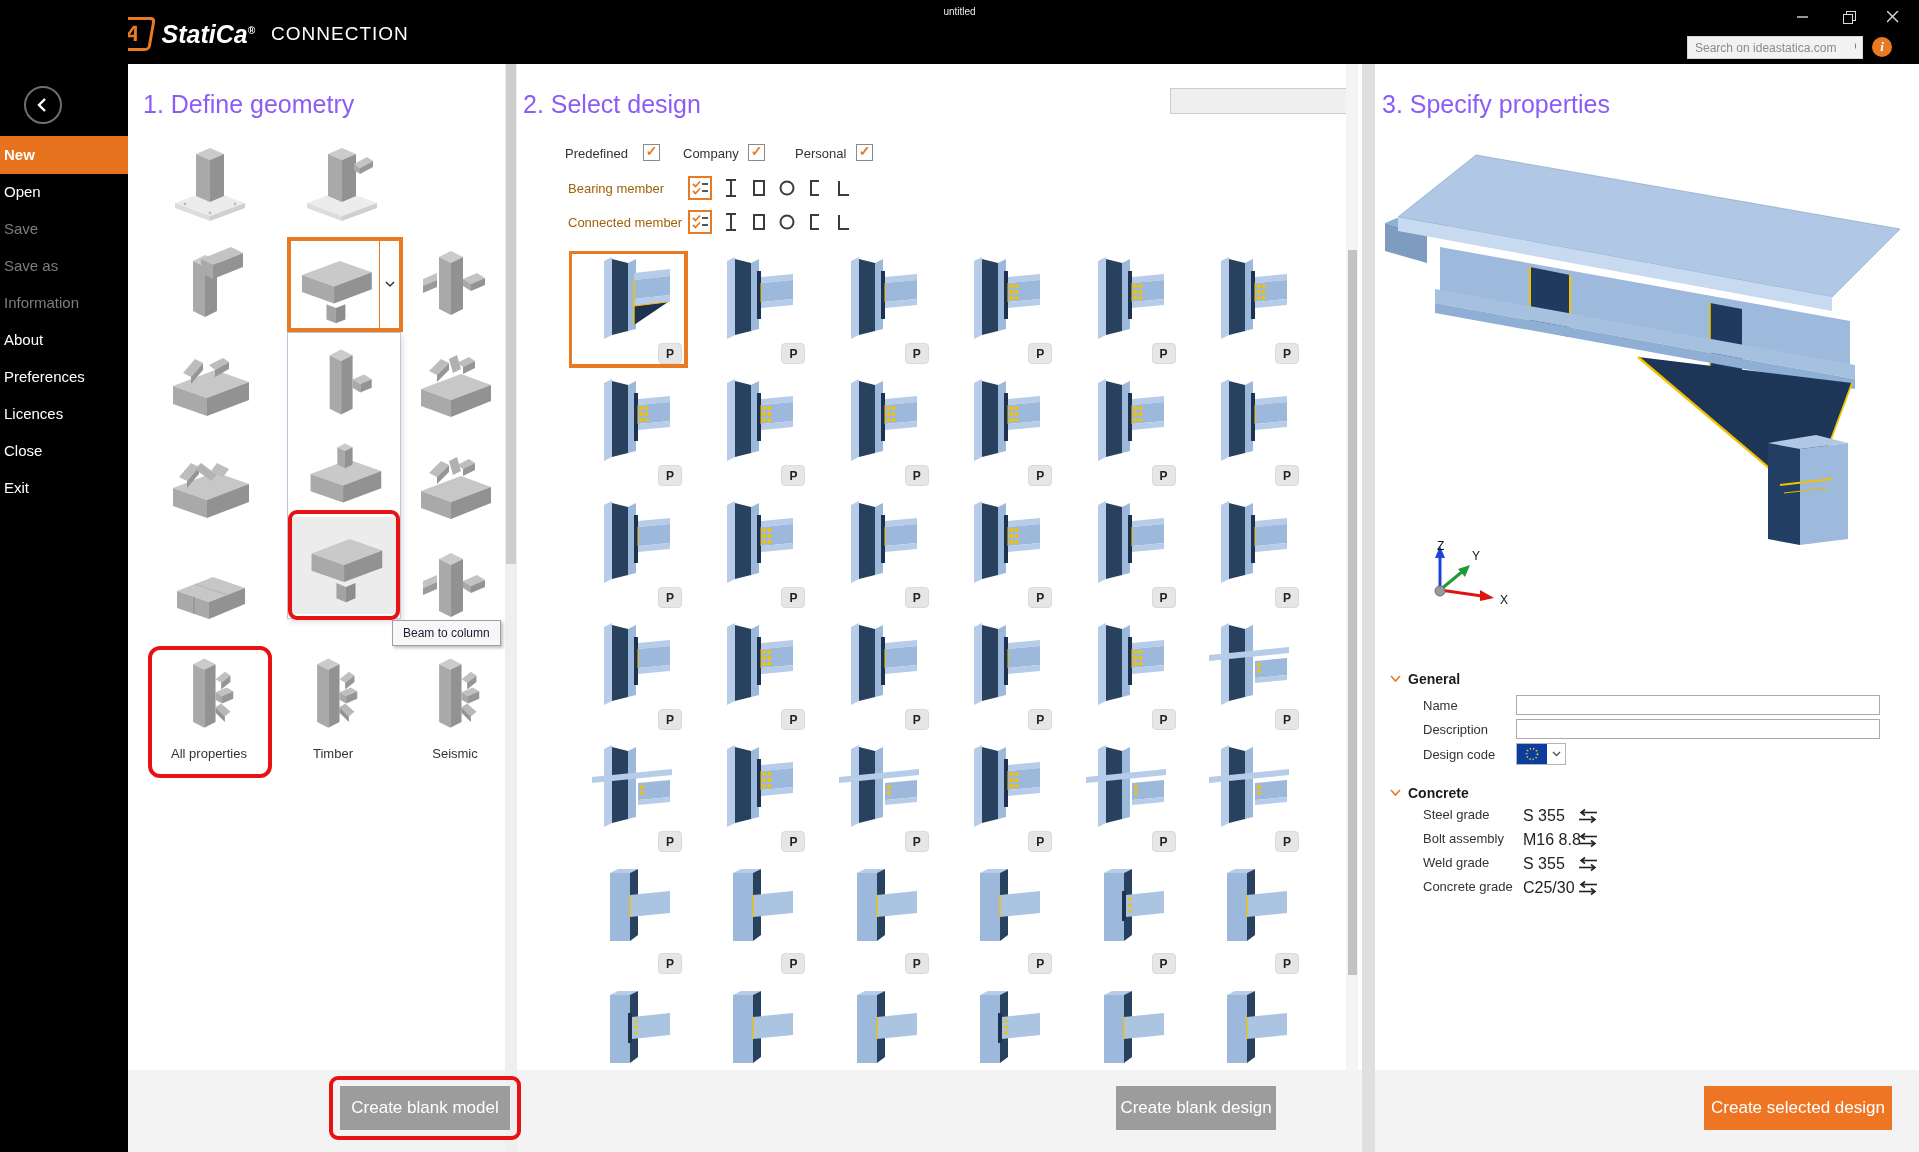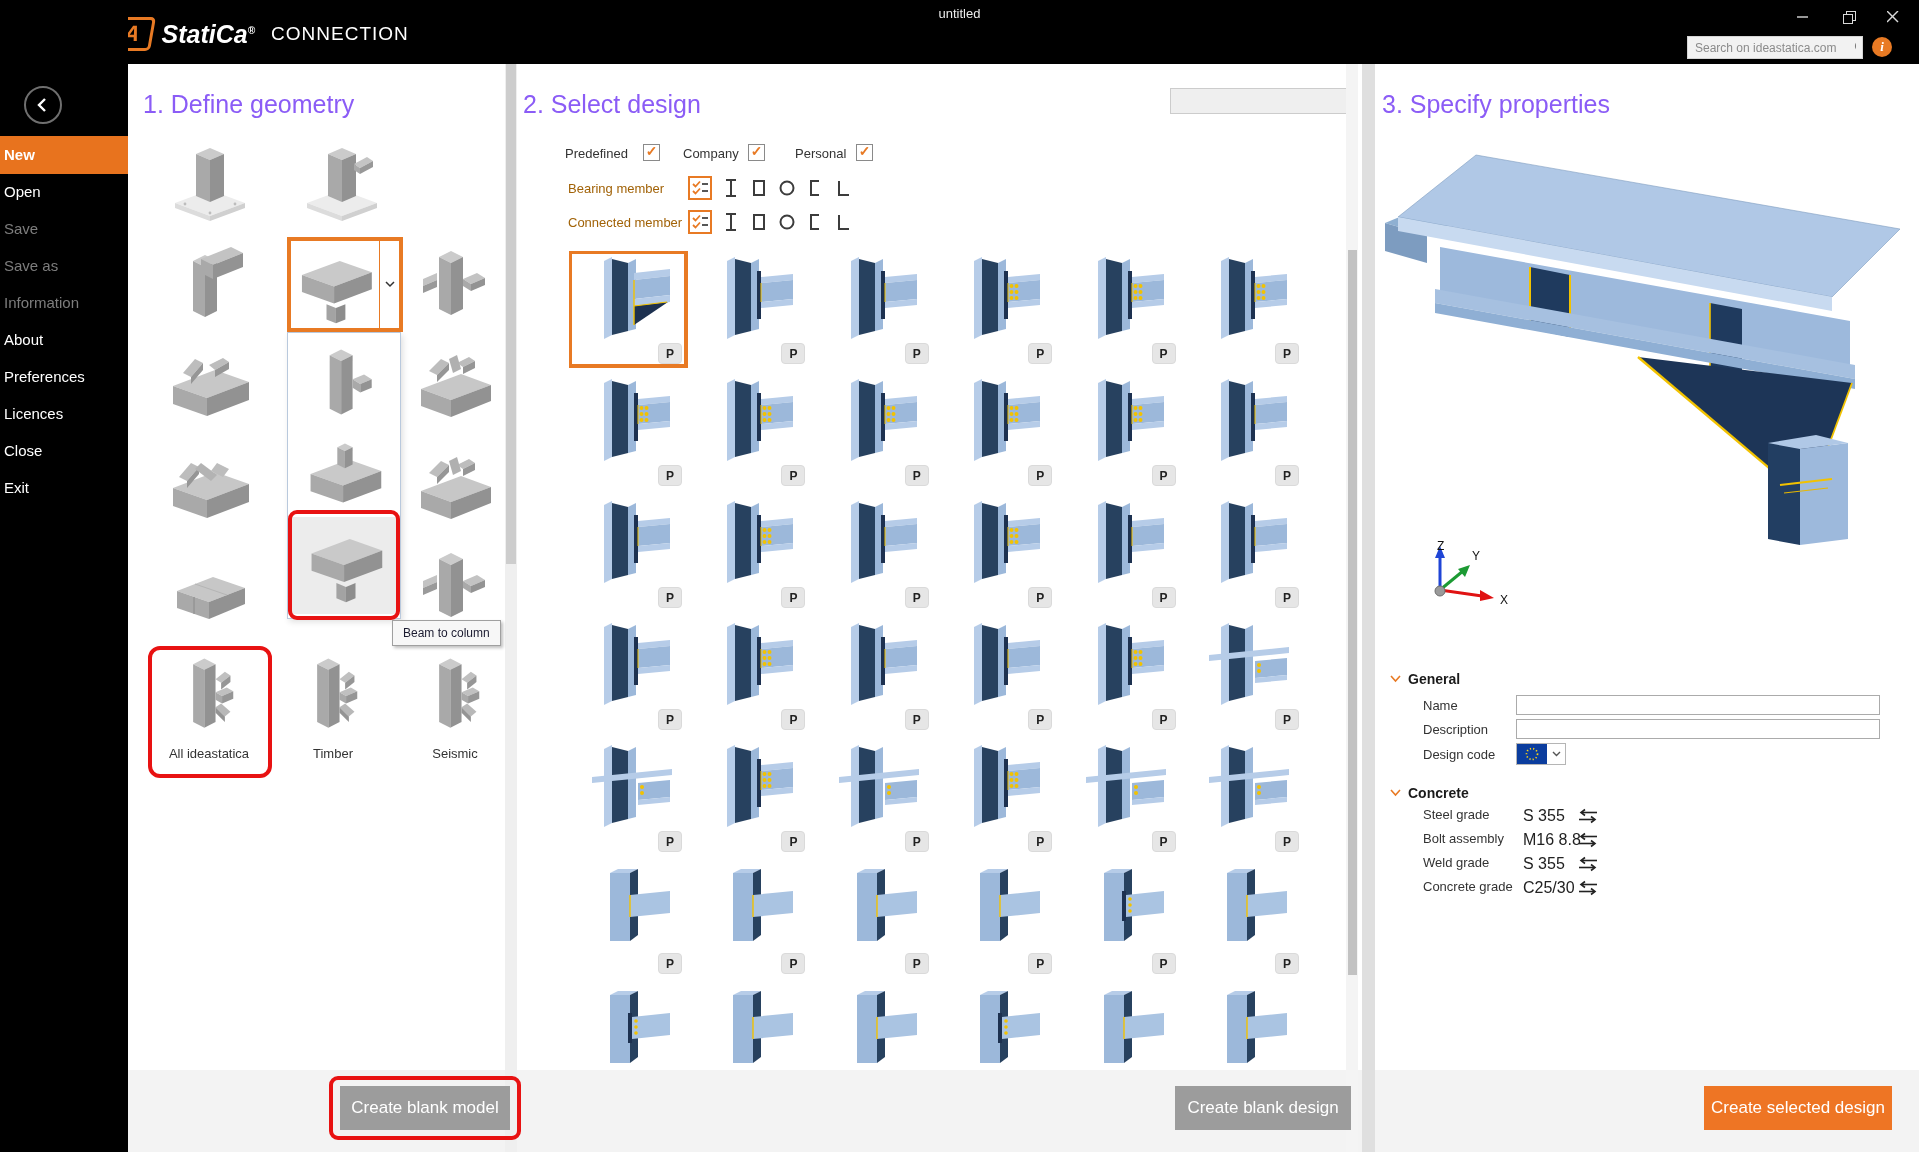--- a/index.html
+++ b/index.html
@@ -9,21 +9,21 @@
 
   
   #titlebar{position:absolute;left:0;top:0;width:1919px;height:64px;background:#000}
   #logo{position:absolute;left:70px;top:17px;display:flex;align-items:center}
   .logo-idea{display:inline-block;color:#e87a24;border:3px solid #e87a24;border-radius:5px;
     font-style:italic;font-weight:800;font-size:22px;letter-spacing:2px;padding:1px 8px;
     transform:skewX(-10deg)}
   .logo-statica{color:#fff;font-style:italic;font-weight:800;font-size:25px;margin-left:9px}
   .logo-reg{color:#fff;font-size:10px;vertical-align:super}
   .logo-product{color:#fff;font-weight:300;font-size:19px;letter-spacing:1px;margin-left:16px}
-  #doc-title{position:absolute;left:50%;transform:translateX(-50%);top:6px;color:#ececec;font-size:13px}
+  #doc-title{position:absolute;left:50%;transform:translateX(-50%);top:6px;color:#ececec;font-size:10px}
   .winbtn{position:absolute;top:6px;width:30px;height:22px;display:flex;align-items:center;justify-content:center;cursor:pointer}
   #site-search{position:absolute;left:1687px;top:36px;width:176px;height:23px;background:#f2f2f2;
     border:1px solid #d5d5d5;display:flex;align-items:center}
   #site-search input{flex:1;border:0;background:transparent;outline:none;font-size:12px;color:#444;padding:0 4px 0 7px;font-family:"Liberation Sans",sans-serif}
   #site-search input::placeholder{color:#8b8b8b}
   #info-badge{position:absolute;left:1872px;top:37px;width:20px;height:20px;border-radius:50%;
     background:#e87a24;color:#fff;font-size:13px;font-weight:bold;font-style:italic;
     font-family:"Liberation Serif",serif;display:flex;align-items:center;justify-content:center}
 
   
@@ -318,21 +318,21 @@
           <polygon points="28,12 40,18 40,80 28,74" fill="#a9a9a9"></polygon>
           <polygon points="40,18 52,12 52,74 40,80" fill="#929292"></polygon>
           <polygon points="52,28 62,20 68,24 58,32" fill="#c0c0c0"></polygon>
           <polygon points="58,32 68,24 68,31 58,39" fill="#969696"></polygon>
           <polygon points="52,42 64,37 71,41 59,46" fill="#c0c0c0"></polygon>
           <polygon points="52,42 59,46 59,54 52,50" fill="#a9a9a9"></polygon>
           <polygon points="59,46 71,41 71,49 59,54" fill="#969696"></polygon>
           <polygon points="52,58 58,54 68,63 62,68" fill="#b8b8b8"></polygon>
           <polygon points="52,58 62,68 62,74 52,64" fill="#949494"></polygon>
         </svg></div>
-    <div class="special-label" style="left:144px">All ideastatica</div>
+    <div class="special-label" style="left:144px">All properties</div>
     <div class="special-label" style="left:268px">Timber</div>
     <div class="special-label" style="left:390px">Seismic</div>
     <div class="red-ring" style="left:148px;top:646px;width:124px;height:132px;border-radius:12px"></div>
 
     <button class="footer-btn" style="left:340px;width:170px;background:#9c9c9c">Create blank model</button>
     <div class="red-ring" style="left:329px;top:1076px;width:192px;height:64px"></div>
   </section>
 
   <div class="vdiv" style="left:505px;width:12px;background:#efefef"></div>
   <div class="abs" style="left:506px;top:64px;width:10px;height:500px;background:#cdcdcd;z-index:7"></div>
@@ -1064,21 +1064,21 @@
           <svg viewBox="0 0 95 95" class="dthumb">
             <polygon points="30,12 38,8 58,8 50,12" fill="#b6cce8"></polygon>
             <rect x="30" y="12" width="20" height="68" fill="#9cb8da"></rect>
             <polygon points="50,12 58,8 58,74 50,80" fill="#27415f"></polygon>
             <polygon points="50,34 90,30 90,52 50,56" fill="#aac4e2"></polygon>
             <line x1="50" y1="34" x2="50" y2="56" stroke="#f2c200" stroke-width="1.4"></line>
           </svg>
         </div>
       </div>
 
-    <button class="footer-btn" style="left:1175px;width:176px;background:#9c9c9c">Create blank design</button>
+    <button class="footer-btn" style="left:1116px;width:160px;background:#9c9c9c">Create blank design</button>
   </section>
 
   <div class="abs" style="left:1346px;top:64px;width:12px;height:1088px;background:#f4f4f4"></div>
   <div class="abs" style="left:1347.5px;top:250px;width:9px;height:725px;background:#c2c2c2;z-index:7"></div>
   <div class="vdiv" style="left:1362px;width:13px;background:#dfdfdf;z-index:6"></div>
 
   <section>
     <h1 class="panel-title" style="left:1382px">3. Specify properties</h1>
 
     <svg class="abs" style="left:1380px;top:125px" width="530" height="420" viewBox="0 0 530 420">

